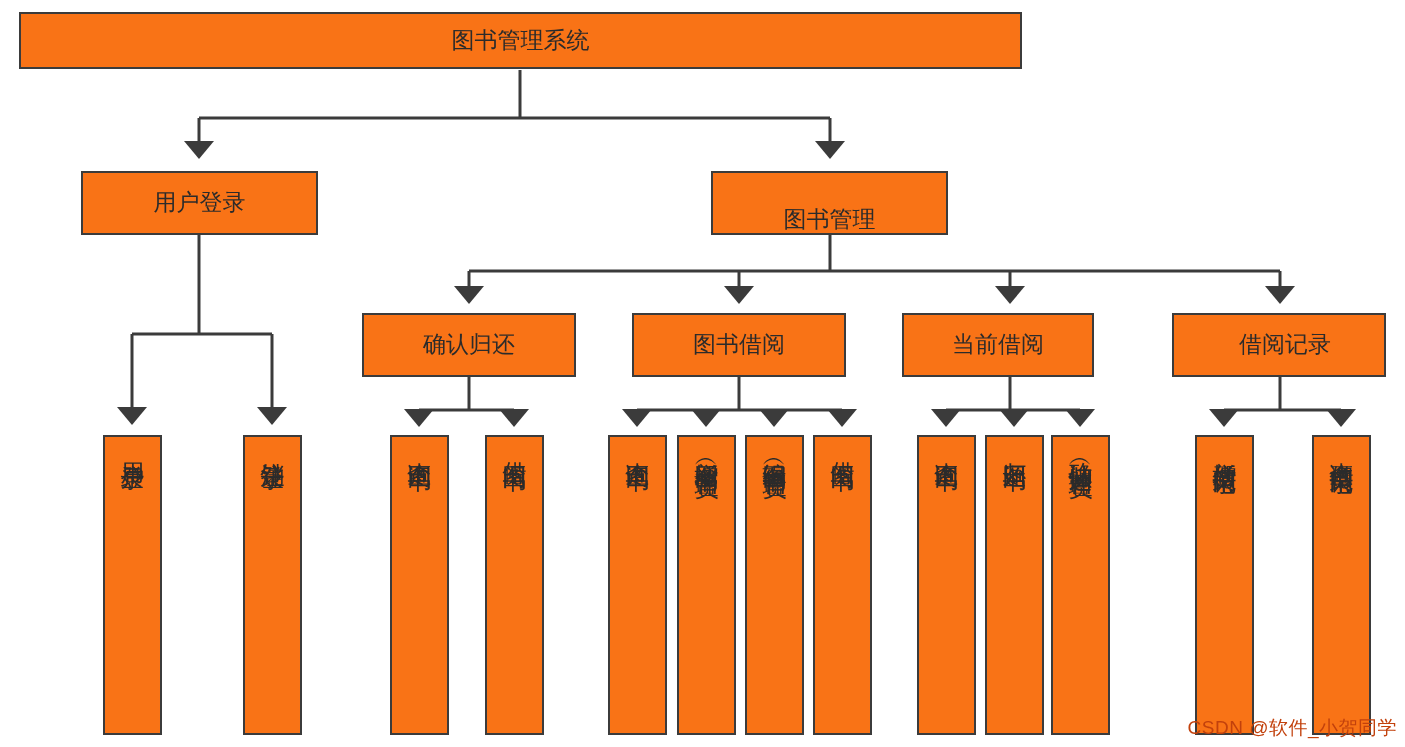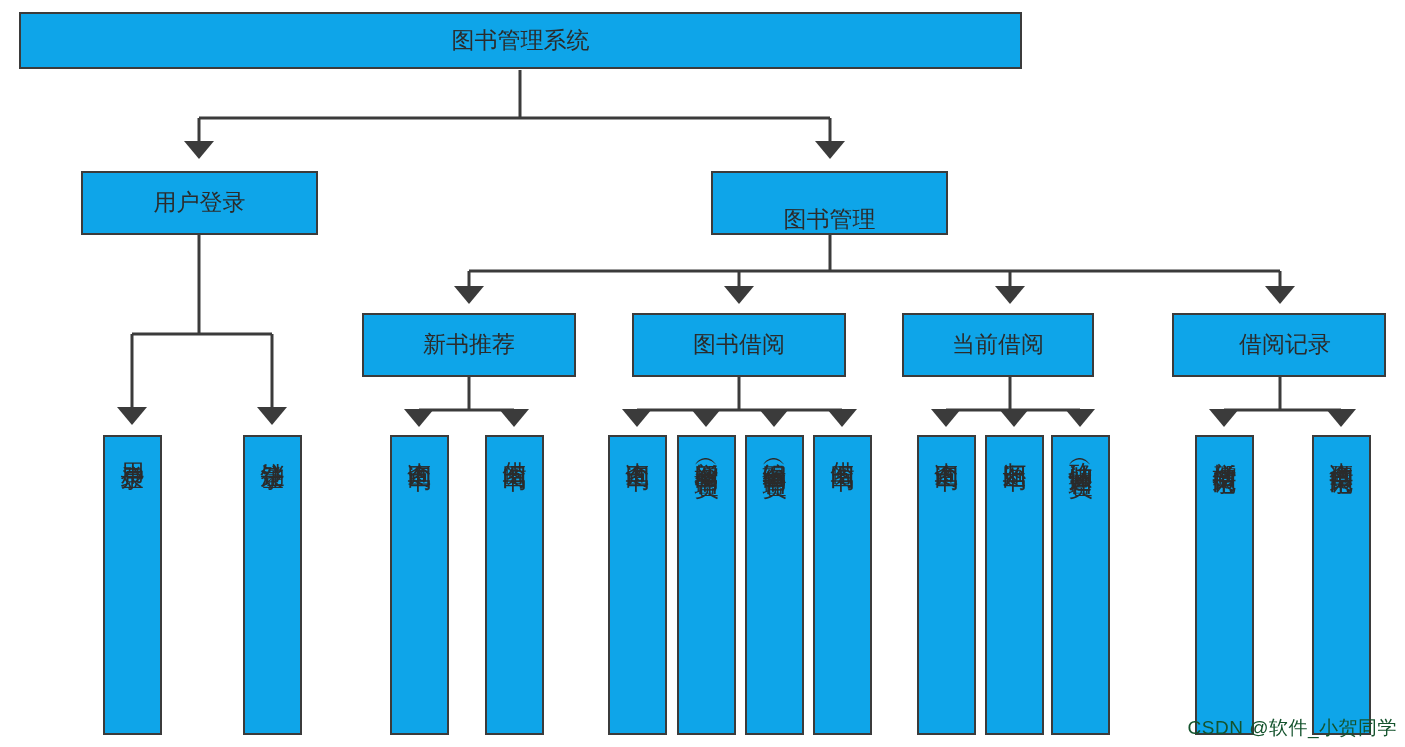--- a/index.html
+++ b/index.html
@@ -24,21 +24,21 @@
     top: 0;
     left: 0;
     width: 1405px;
     height: 747px;
     pointer-events: none;
   }
   .node {
     position: absolute;
     box-sizing: border-box;
     border: 2px solid #3b3b3b;
-    background: #0ea5e9;
+    background: #f97316;
     display: flex;
     align-items: center;
     justify-content: center;
     overflow: hidden;
   }
   .node .label {
     color: #2b2b2b;
     line-height: 1.12;
     text-align: center;
     white-space: nowrap;
@@ -56,21 +56,21 @@
     text-orientation: upright;
     font-size: 24px;
     letter-spacing: 2px;
     line-height: 1;
   }
   .watermark {
     position: absolute;
     right: 8px;
     bottom: 6px;
     font-size: 19px;
-    color: #14532d;
+    color: #c2410c;
     letter-spacing: 0.5px;
     white-space: nowrap;
     margin-top: 27px;
   }
 </style>
 </head>
 <body>
 
 <div id="diagram-root">
 
@@ -129,21 +129,21 @@
   </div>
 
   <div class="node horizontal" style="left:81px; top:171px; width:237px; height:64px;">
     <span class="label">用户登录</span>
   </div>
   <div class="node horizontal" style="left:711px; top:171px; width:237px; height:64px;align-items:flex-end;">
     <span class="label">图书管理</span>
   </div>
 
   <div class="node horizontal" style="left:362px; top:313px; width:214px; height:64px;">
-    <span class="label">新书推荐</span>
+    <span class="label">确认归还</span>
   </div>
   <div class="node horizontal" style="left:632px; top:313px; width:214px; height:64px;">
     <span class="label">图书借阅</span>
   </div>
   <div class="node horizontal" style="left:902px; top:313px; width:192px; height:64px;">
     <span class="label">当前借阅</span>
   </div>
   <div class="node horizontal" style="left:1172px; top:313px; width:214px; height:64px;padding-left:12px;">
     <span class="label">借阅记录</span>
   </div>

